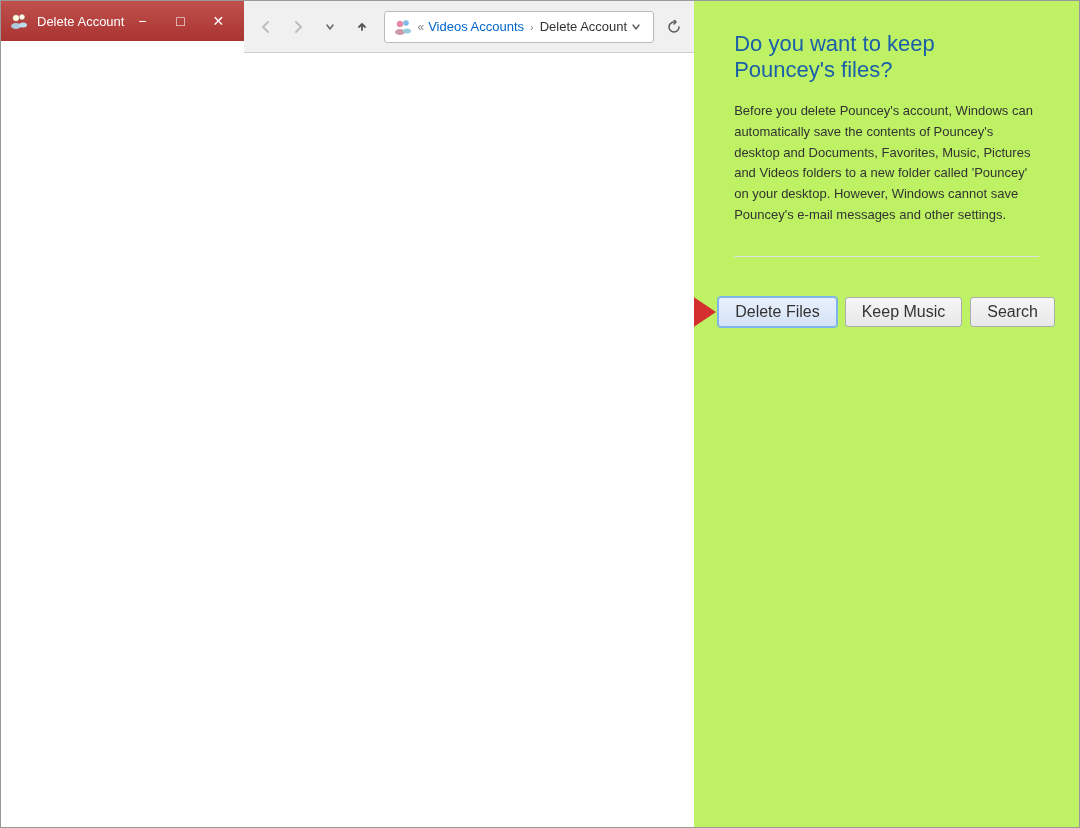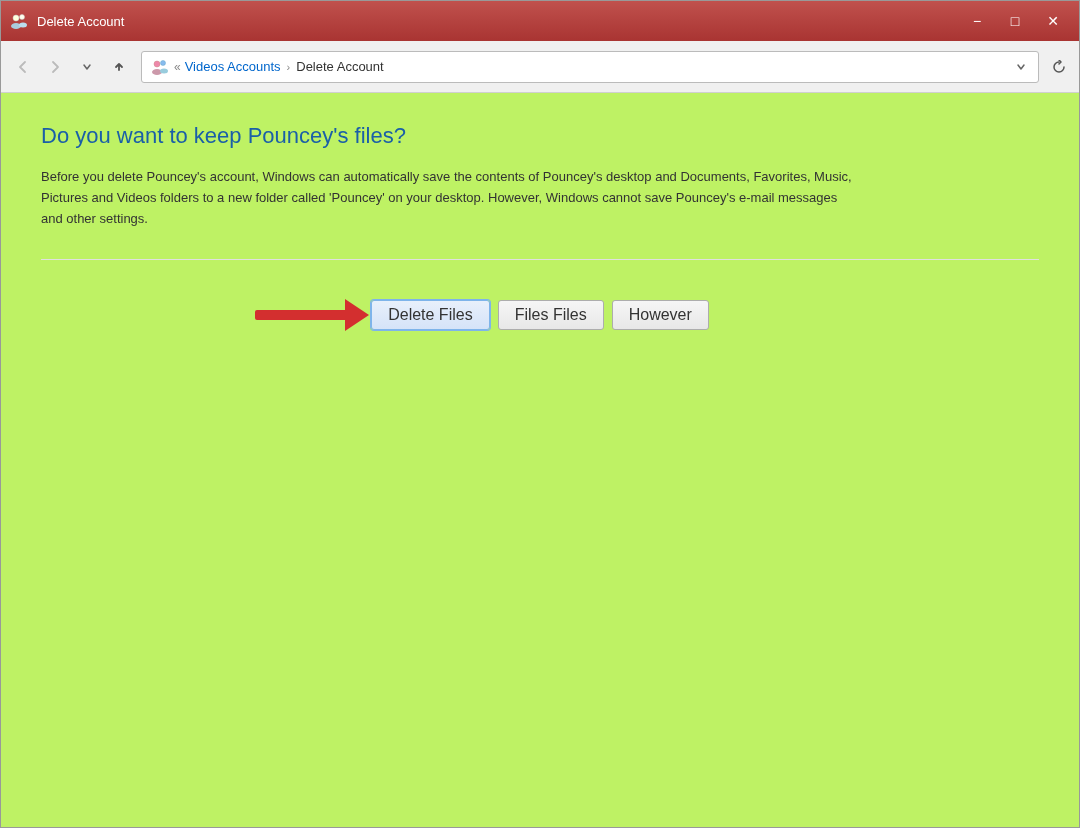--- a/index.html
+++ b/index.html
@@ -11,21 +11,21 @@
       width: 1080px;
       height: 828px;
       font-family: 'Segoe UI', Arial, sans-serif;
     }
     .window {
       width: 1080px;
       height: 828px;
       background: #fff;
       border: 1px solid #999;
       display: flex;
-      flex-direction: column;
+      flex-direction: row;
       box-shadow: 2px 2px 10px rgba(0,0,0,0.3);
       justify-content: center;
     }
     
     .title-bar {
       background: linear-gradient(to bottom, #c0514d, #a93432);
       height: 40px;
       display: flex;
       align-items: center;
       padding: 0 8px;
@@ -326,17 +326,17 @@
 
     <div class="button-row">
 
       <div class="arrow-container">
         <div class="red-arrow">
           <div class="arrow-shaft"></div>
           <div class="arrow-head"></div>
         </div>
         <button class="action-btn focused">Delete Files</button>
       </div>
-      <button class="action-btn">Files Files</button>
-      <button class="action-btn">However</button>
+      <button class="action-btn">Keep Music</button>
+      <button class="action-btn">Search</button>
     </div>
   </div>
 </div>
 
 </body></html>

